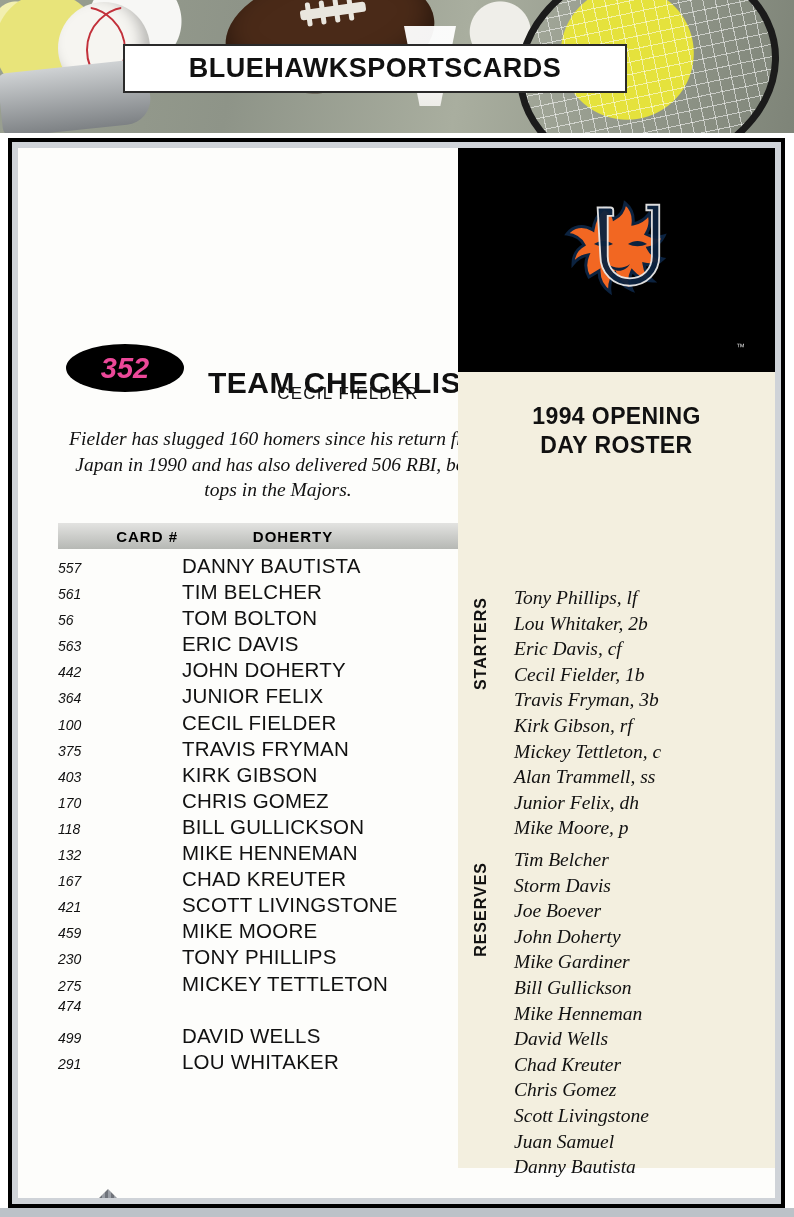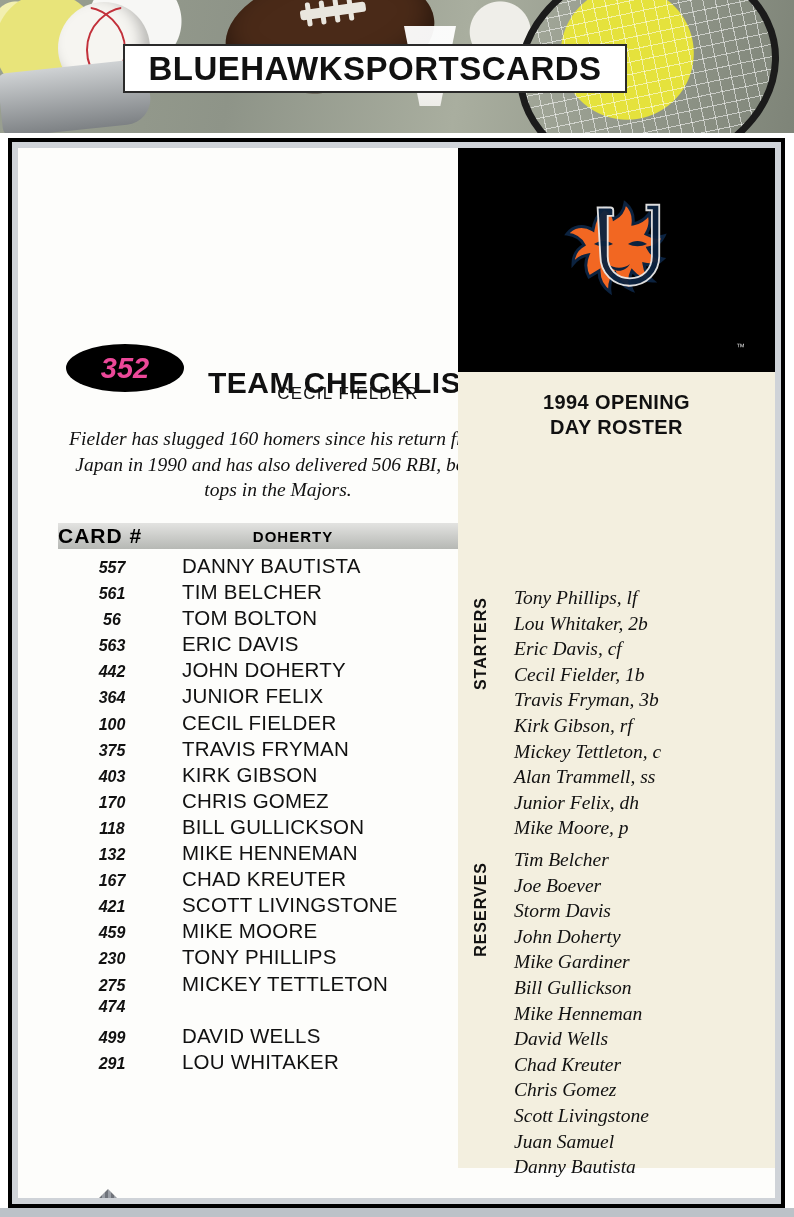--- a/index.html
+++ b/index.html
@@ -64,21 +64,21 @@
   .banner .shuttle{
     position:absolute;left:404px;top:26px;width:52px;height:80px;
     background:linear-gradient(180deg,#ffffff 0 50%,#f1f0ec 100%);
     clip-path:polygon(30% 100%,70% 100%,100% 0,0 0);
     opacity:.95;
   }
   .store-name{
     position:absolute;left:123px;top:44px;width:500px;height:45px;
     background:#ffffff;border:2px solid #2a2a2a;
     display:flex;align-items:center;justify-content:center;
-    font-weight:bold;font-size:33px;letter-spacing:.5px;color:#111;
+    font-weight:bold;font-size:27px;letter-spacing:.5px;color:#111;
   }
   
   .card-frame{
     position:absolute;left:8px;top:138px;width:777px;height:1070px;
     background:#000;
     padding:4px;
     box-sizing:border-box;
   }
   .card{
     position:relative;width:100%;height:100%;
@@ -122,41 +122,41 @@
     position:absolute;left:40px;top:278px;width:440px;
     text-align:center;font-family:"Liberation Serif", serif;font-style:italic;
     font-size:19.5px;line-height:1.32;color:#111;
   }
   
   .tbl-head{
     position:absolute;left:40px;top:375px;width:420px;height:26px;
     background:linear-gradient(180deg,#e3e3e1,#b6b8b4);
     display:flex;align-items:center;
   }
-  .tbl-head .c1{width:120px;text-align:left;font-weight:bold;font-size:21px;letter-spacing:1px;}
+  .tbl-head .c1{width:120px;text-align:right;font-weight:bold;font-size:15px;letter-spacing:1px;}
   .tbl-head .c2{flex:1;text-align:center;font-weight:bold;font-size:15px;letter-spacing:1px;padding-right:70px;}
   .checklist{
     position:absolute;left:40px;top:406px;width:420px;
   }
   .row{display:flex;align-items:baseline;height:26.1px;}
   .row .num{
-    width:108px;text-align:center;padding-right:16px;
-    font-weight:bold;font-size:16px;font-style:italic;color:#111;
+    width:108px;text-align:left;padding-right:16px;
+    font-weight:normal;font-size:14px;font-style:italic;color:#111;
   }
   .row .nm{
     font-size:20.5px;color:#111;letter-spacing:.2px;
   }
   
   .roster{
     position:absolute;right:0;top:224px;width:317px;height:796px;
     background:#f3efdf;
   }
   .roster h3{
-    margin:0;padding:18px 14px 0 14px;text-align:center;
-    font-size:20px;font-weight:bold;line-height:1.25;letter-spacing:.4px;color:#111;
+    margin:12px;padding:18px 14px 0 14px;text-align:center;
+    font-size:23px;font-weight:bold;line-height:1.25;letter-spacing:.4px;color:#111;
   }
   .vert{
     position:absolute;left:14px;font-weight:bold;font-size:16px;letter-spacing:1px;
     writing-mode:vertical-rl;transform:rotate(180deg);color:#111;
   }
   .vert.starters{top:225px;}
   .vert.reserves{top:490px;}
   .names{
     position:absolute;left:56px;width:250px;
     font-family:"Liberation Serif", serif;font-style:italic;font-size:19.5px;
@@ -313,22 +313,22 @@
             <div>Cecil Fielder, 1b</div>
             <div>Travis Fryman, 3b</div>
             <div>Kirk Gibson, rf</div>
             <div>Mickey Tettleton, c</div>
             <div>Alan Trammell, ss</div>
             <div>Junior Felix, dh</div>
             <div>Mike Moore, p</div>
           </div>
       <div class="names reserves" id="reserves-list">
             <div>Tim Belcher</div>
+            <div>Storm Davis</div>
             <div>Joe Boever</div>
-            <div>Storm Davis</div>
             <div>John Doherty</div>
             <div>Mike Gardiner</div>
             <div>Bill Gullickson</div>
             <div>Mike Henneman</div>
             <div>David Wells</div>
             <div>Chad Kreuter</div>
             <div>Chris Gomez</div>
             <div>Scott Livingstone</div>
             <div>Juan Samuel</div>
             <div>Danny Bautista</div>

